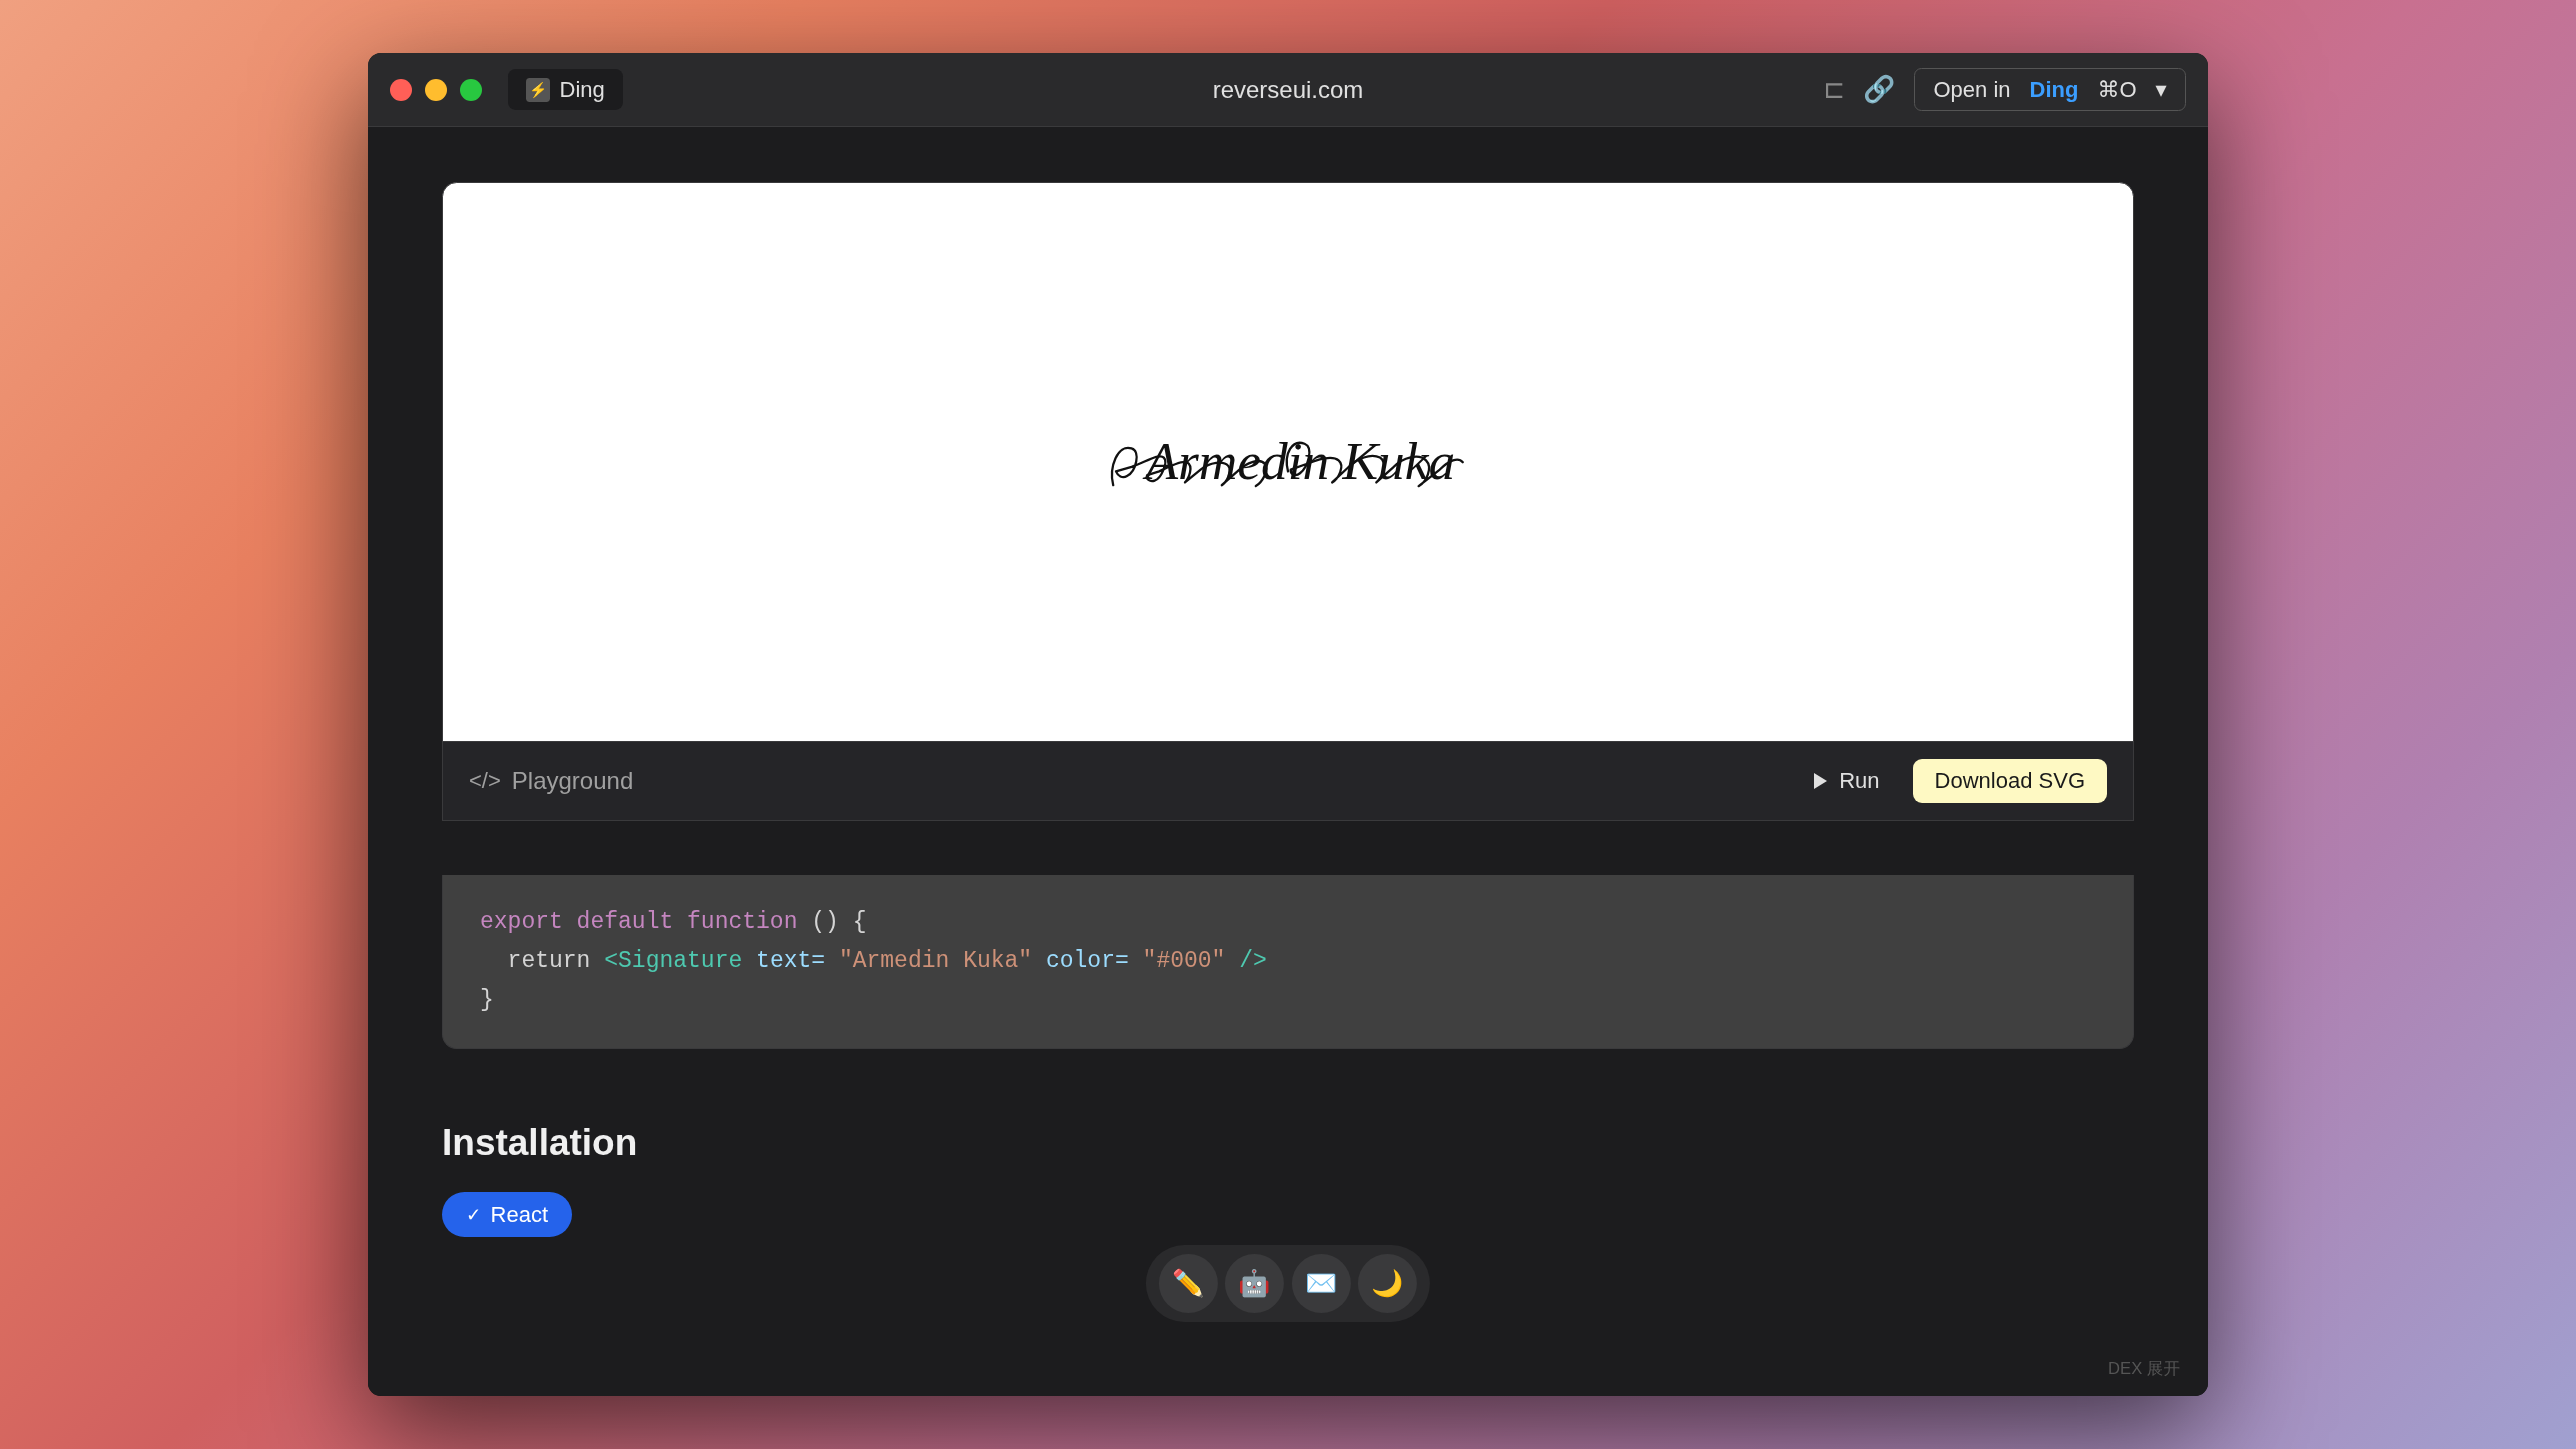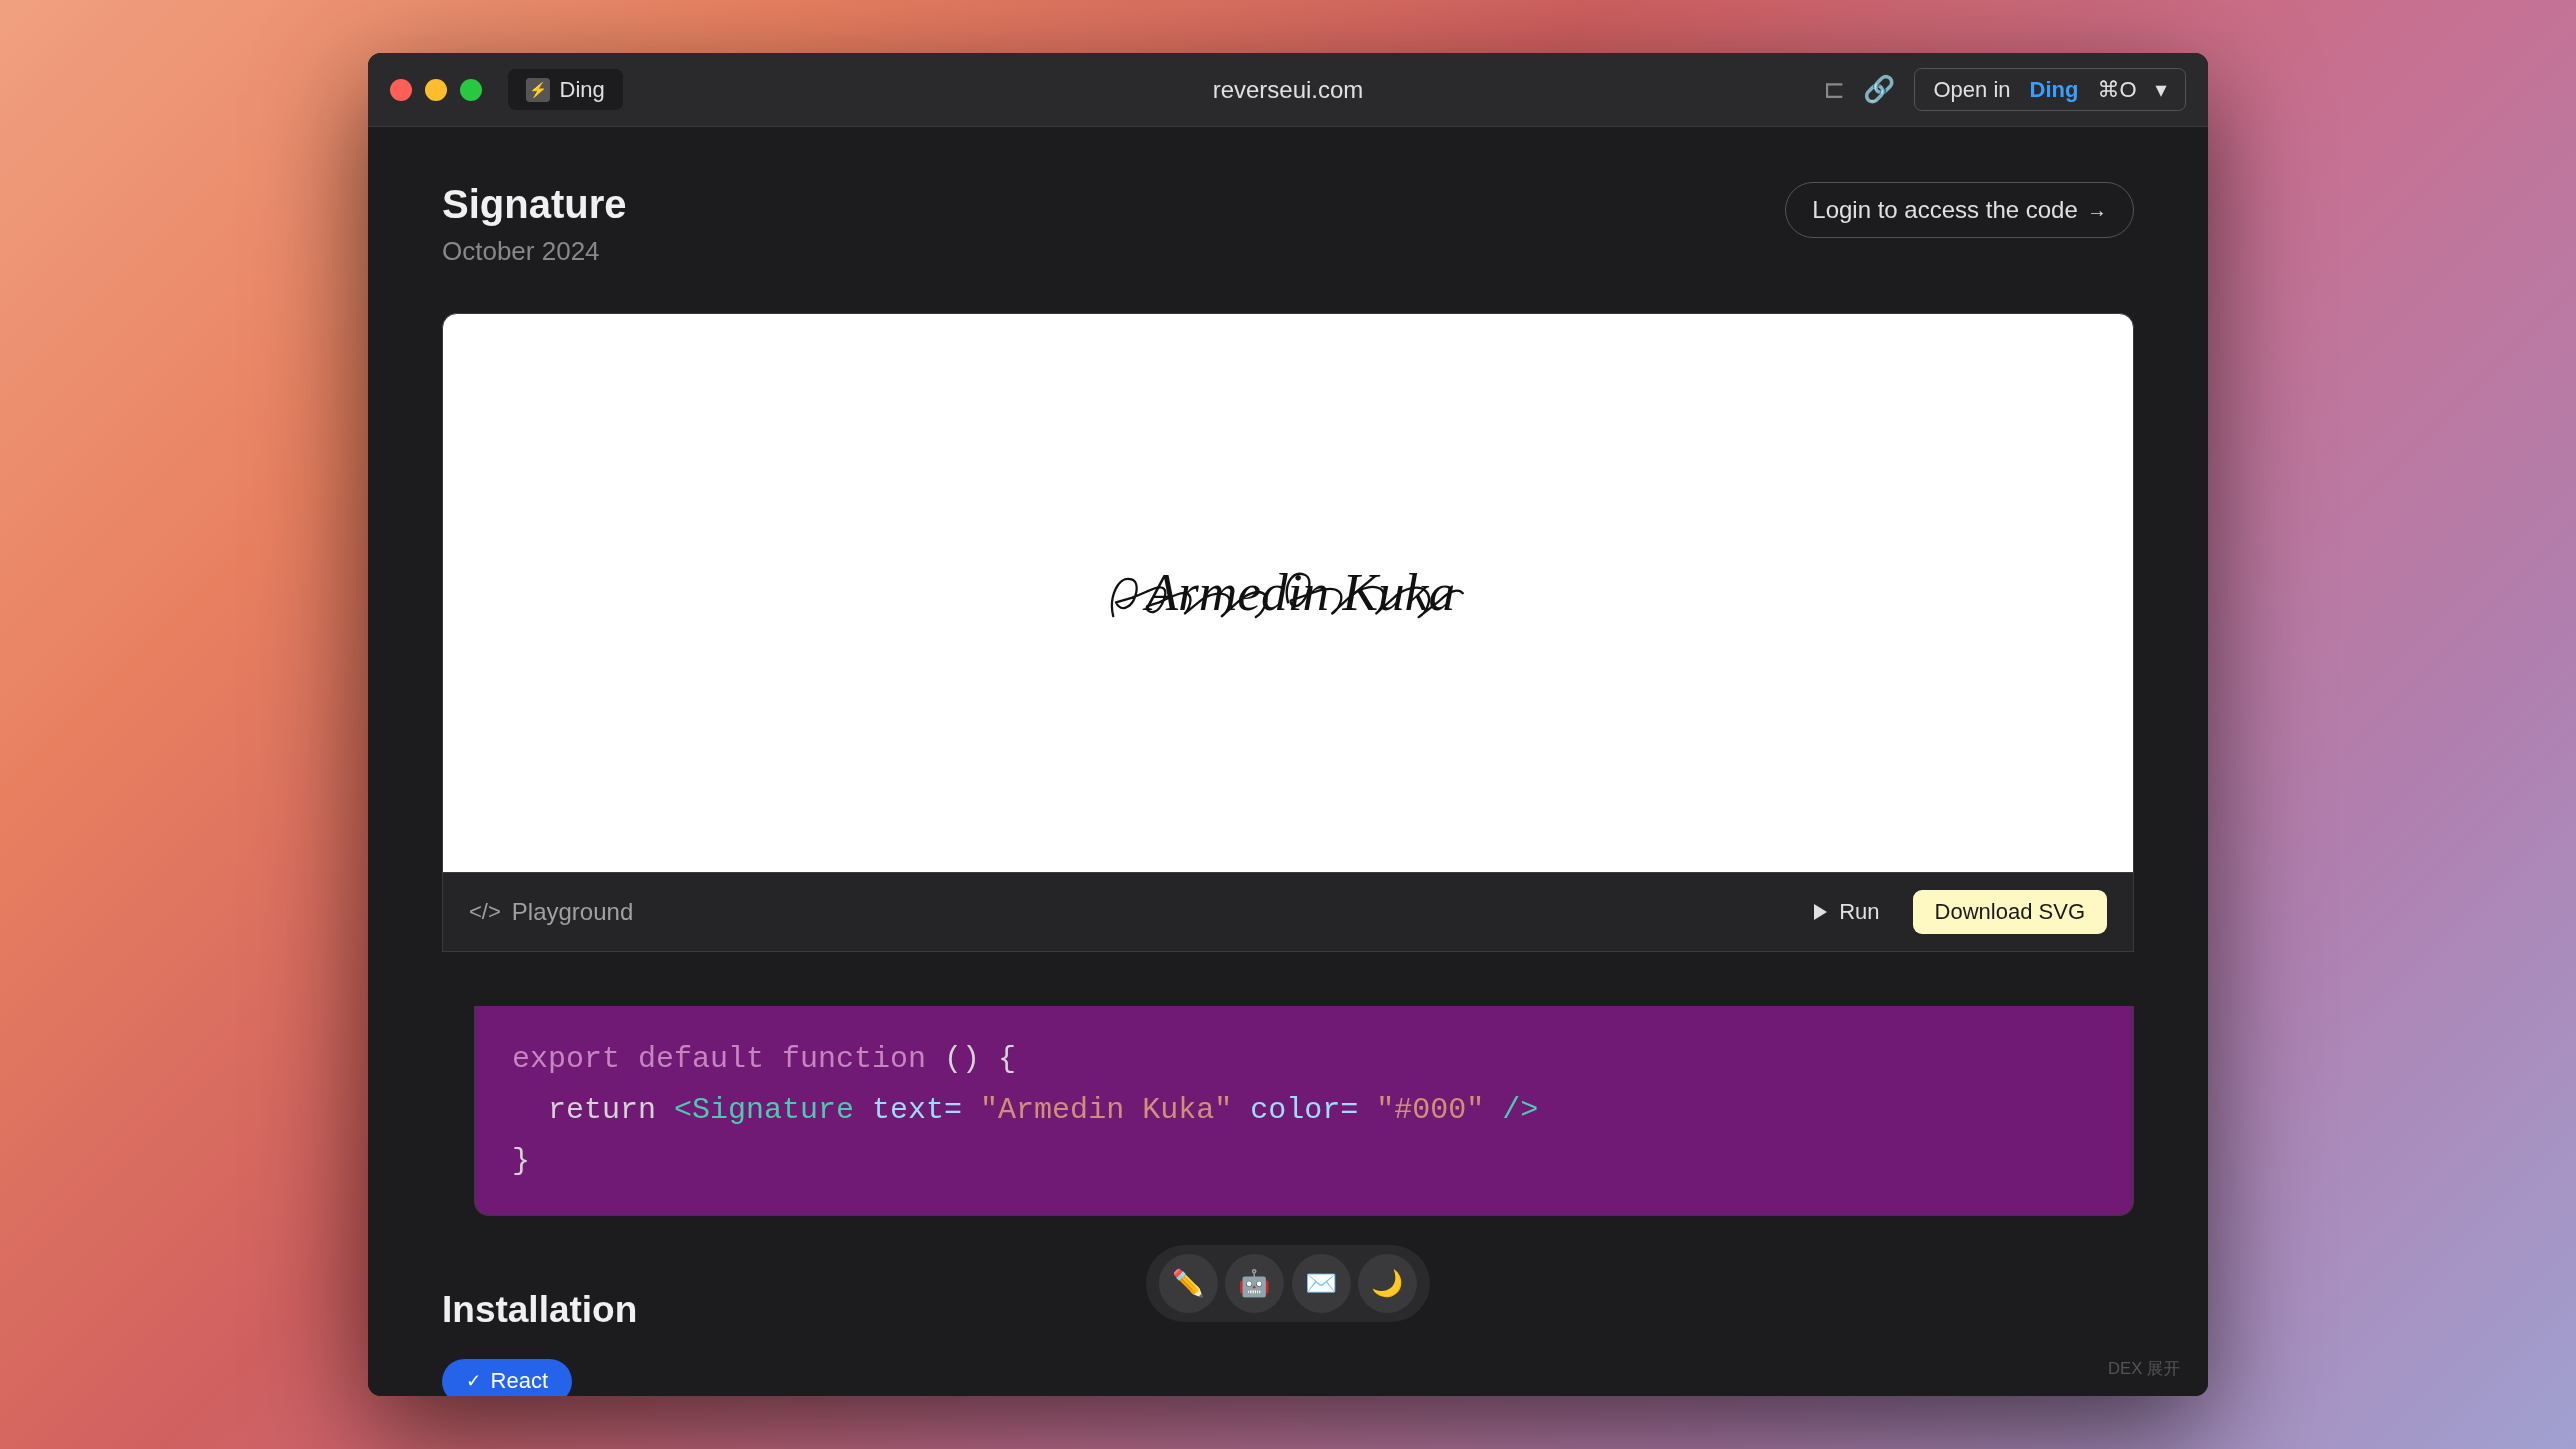--- a/index.html
+++ b/index.html
@@ -237,30 +237,29 @@
       border-radius: 9px;
       color: #1a1a1a;
       font-size: 22px;
       padding: 9.2px 22px;
       cursor: pointer;
       font-weight: 500;
     }
 
     
     .code-block {
-      background: #701a75;
+      background: #404040;
       border-left: 1.4px solid #3a3a3c;
       border-right: 1.4px solid #3a3a3c;
       border-bottom: 1.4px solid #3a3a3c;
       padding: 28px 37px;
       font-family: 'Courier New', Courier, monospace;
-      font-size: 30px;
+      font-size: 23px;
       line-height: 1.7;
       margin-top: -0.9px;
-      margin-left: 32px;
     }
 
     .preview-card {
       border: 1.4px solid #3a3a3c;
       border-radius: 14.7px 14.7px 0 0;
     }
 
     .playground-bar {
       border-radius: 0;
     }
@@ -373,30 +372,20 @@
         <strong>Ding</strong>
         <span>⌘O</span>
         <span>▾</span>
       </button>
     </div>
   </div>
 
   <div class="browser-window-inner">
     <div class="content-area">
 
-      <div class="page-header">
-        <div class="page-title-section">
-          <h1 class="page-title">Signature</h1>
-          <p class="page-date">October 2024</p>
-        </div>
-        <button class="login-btn">
-          <span>Login to access the code</span>
-          <span class="arrow">→</span>
-        </button>
-      </div>
 
       <div class="preview-card">
         <svg class="signature-svg" viewBox="0 0 500 120" xmlns="http://www.w3.org/2000/svg">
           <path d="M 60 85
             C 55 65, 65 40, 80 45
             C 90 48, 85 70, 75 75
             C 70 78, 65 75, 63 70
             L 80 65
             C 95 60, 110 50, 115 55
             C 120 60, 112 78, 105 80

